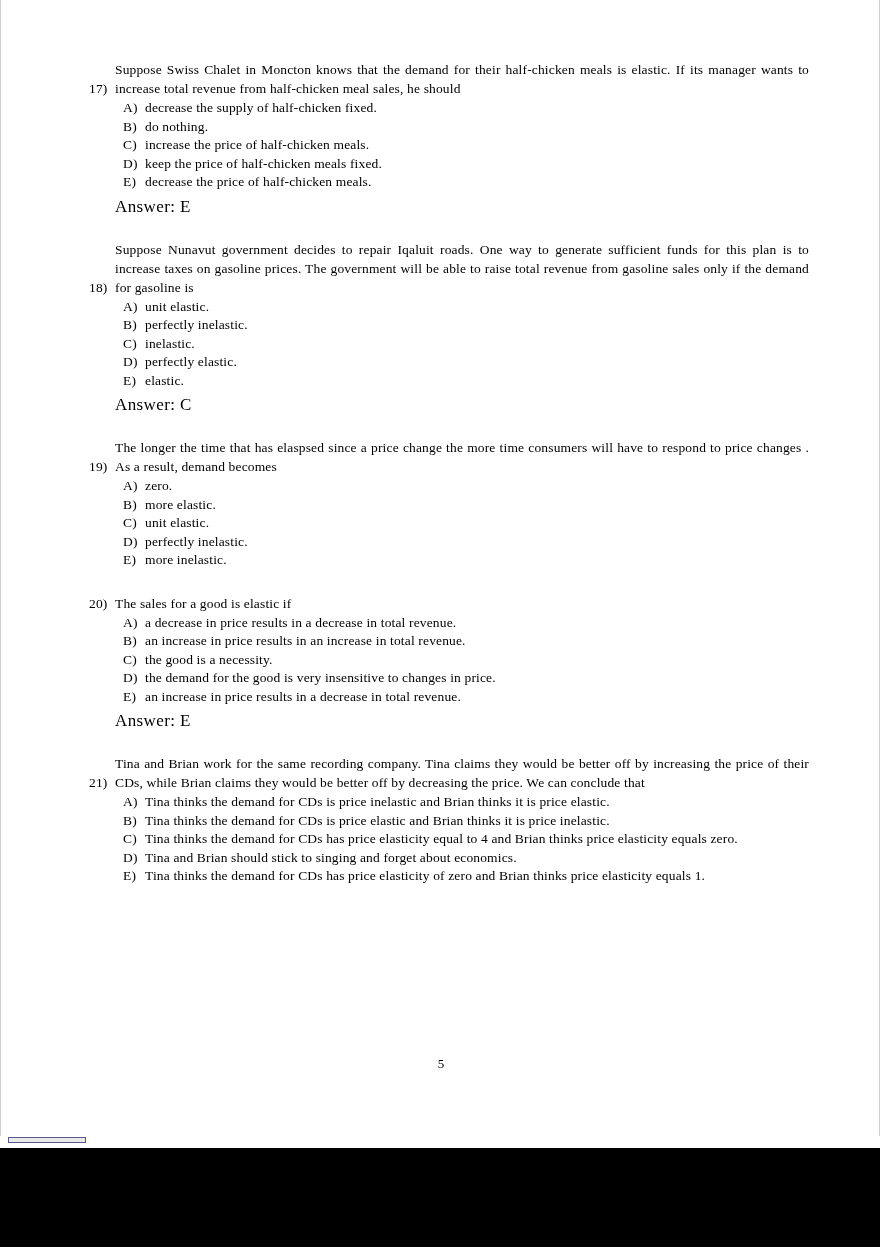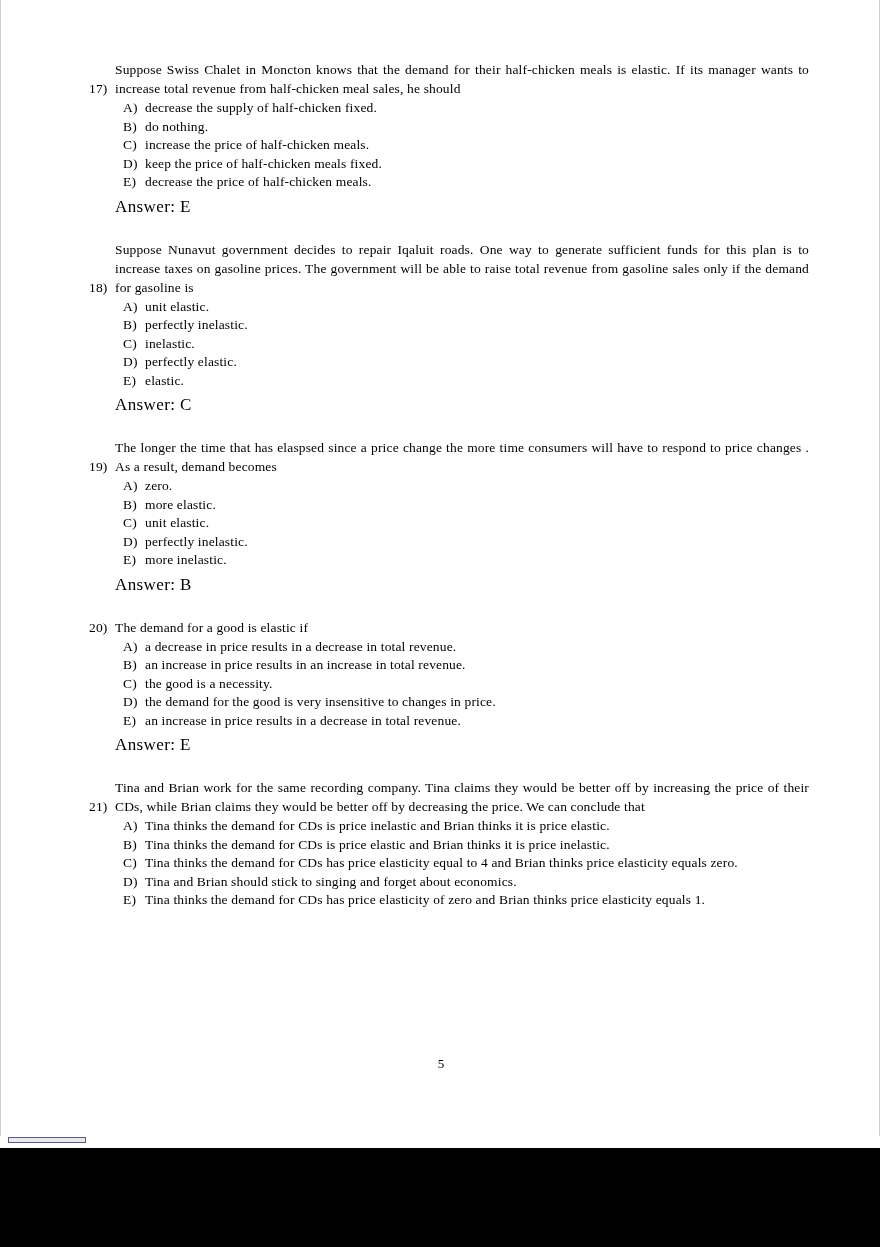--- a/index.html
+++ b/index.html
@@ -193,27 +193,26 @@
         </div>
         <div class="choice">
           <span class="clabel">D)</span>
           <span class="ctext">perfectly inelastic.</span>
         </div>
         <div class="choice">
           <span class="clabel">E)</span>
           <span class="ctext">more inelastic.</span>
         </div>
       </div>
-      <div class="answer">Answer: B</div>
     </div>
 
     <div class="qblock">
       <div class="qline">
         <span class="qnum">20)</span>
-        <span class="qtext">The demand for a good is elastic if</span>
+        <span class="qtext">The sales for a good is elastic if</span>
       </div>
       <div class="choices">
         <div class="choice">
           <span class="clabel">A)</span>
           <span class="ctext">a decrease in price results in a decrease in total revenue.</span>
         </div>
         <div class="choice">
           <span class="clabel">B)</span>
           <span class="ctext">an increase in price results in an increase in total revenue.</span>
         </div>

